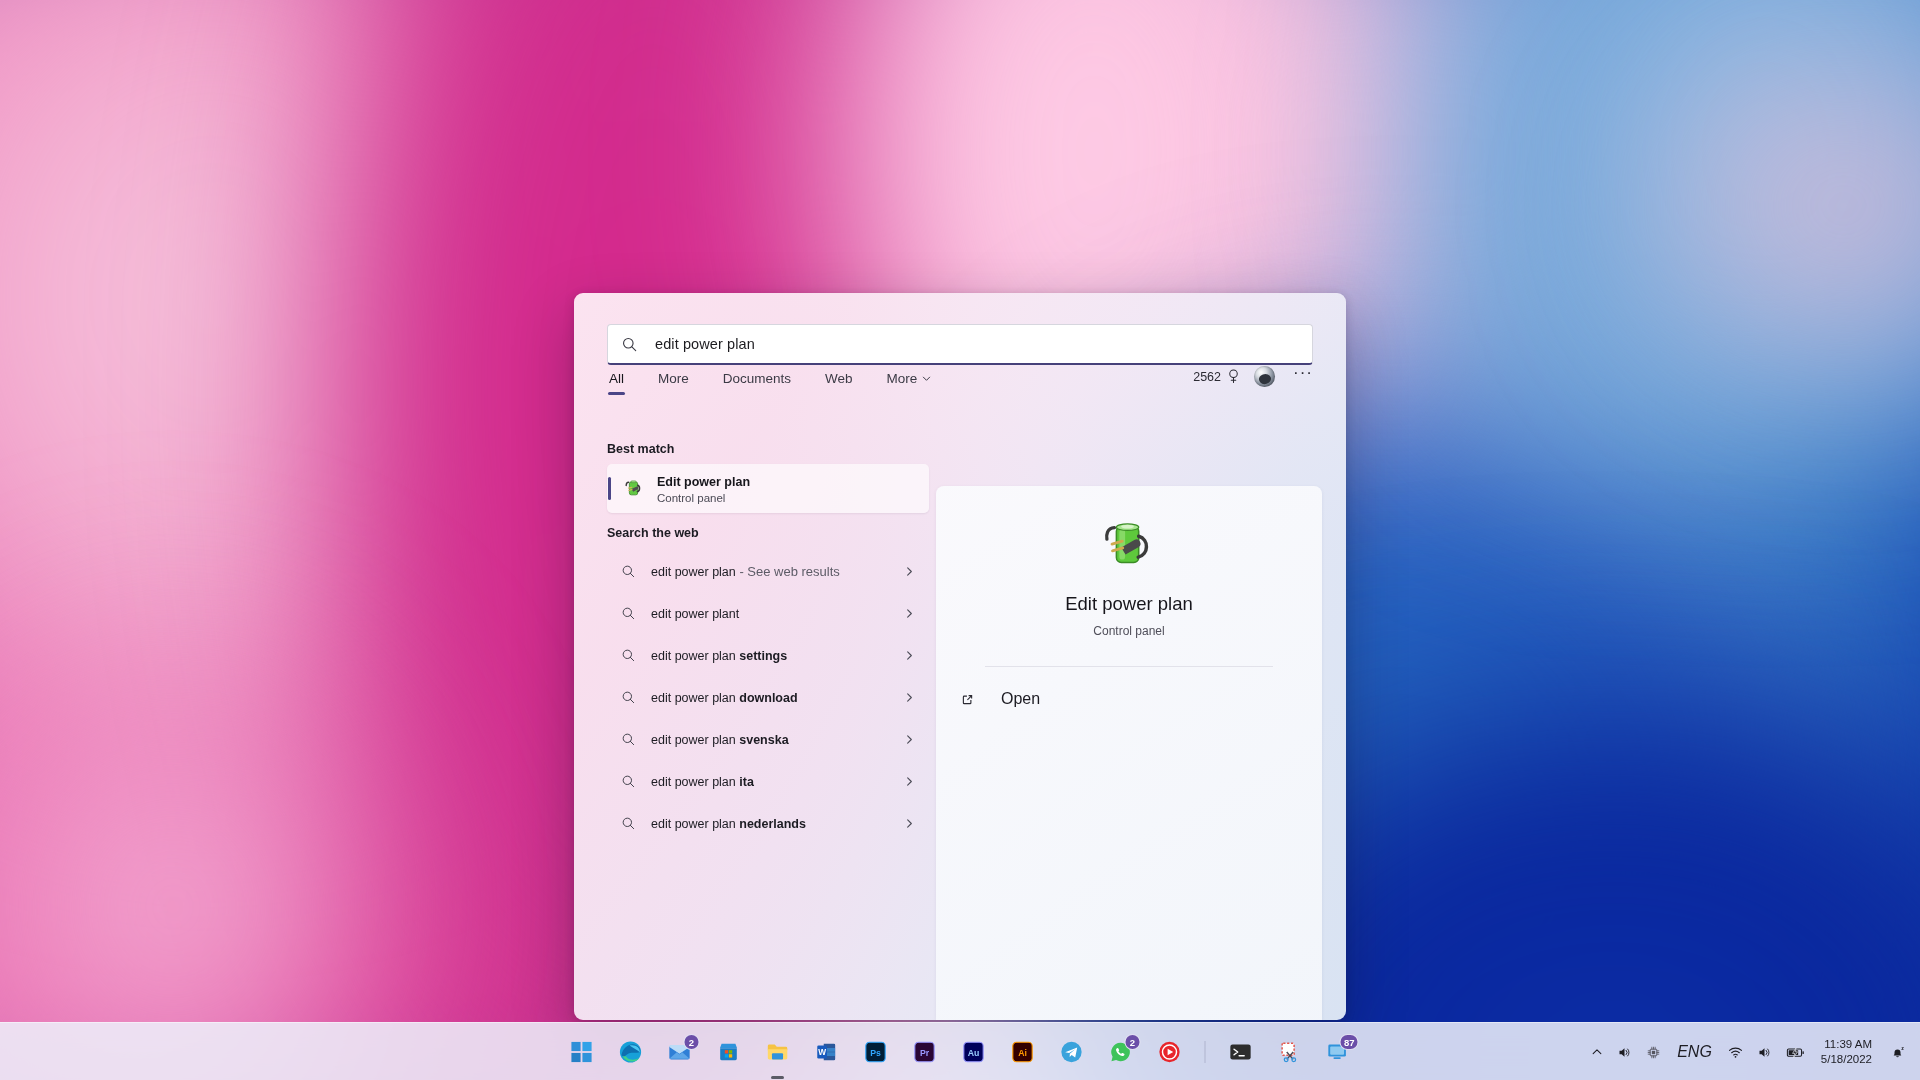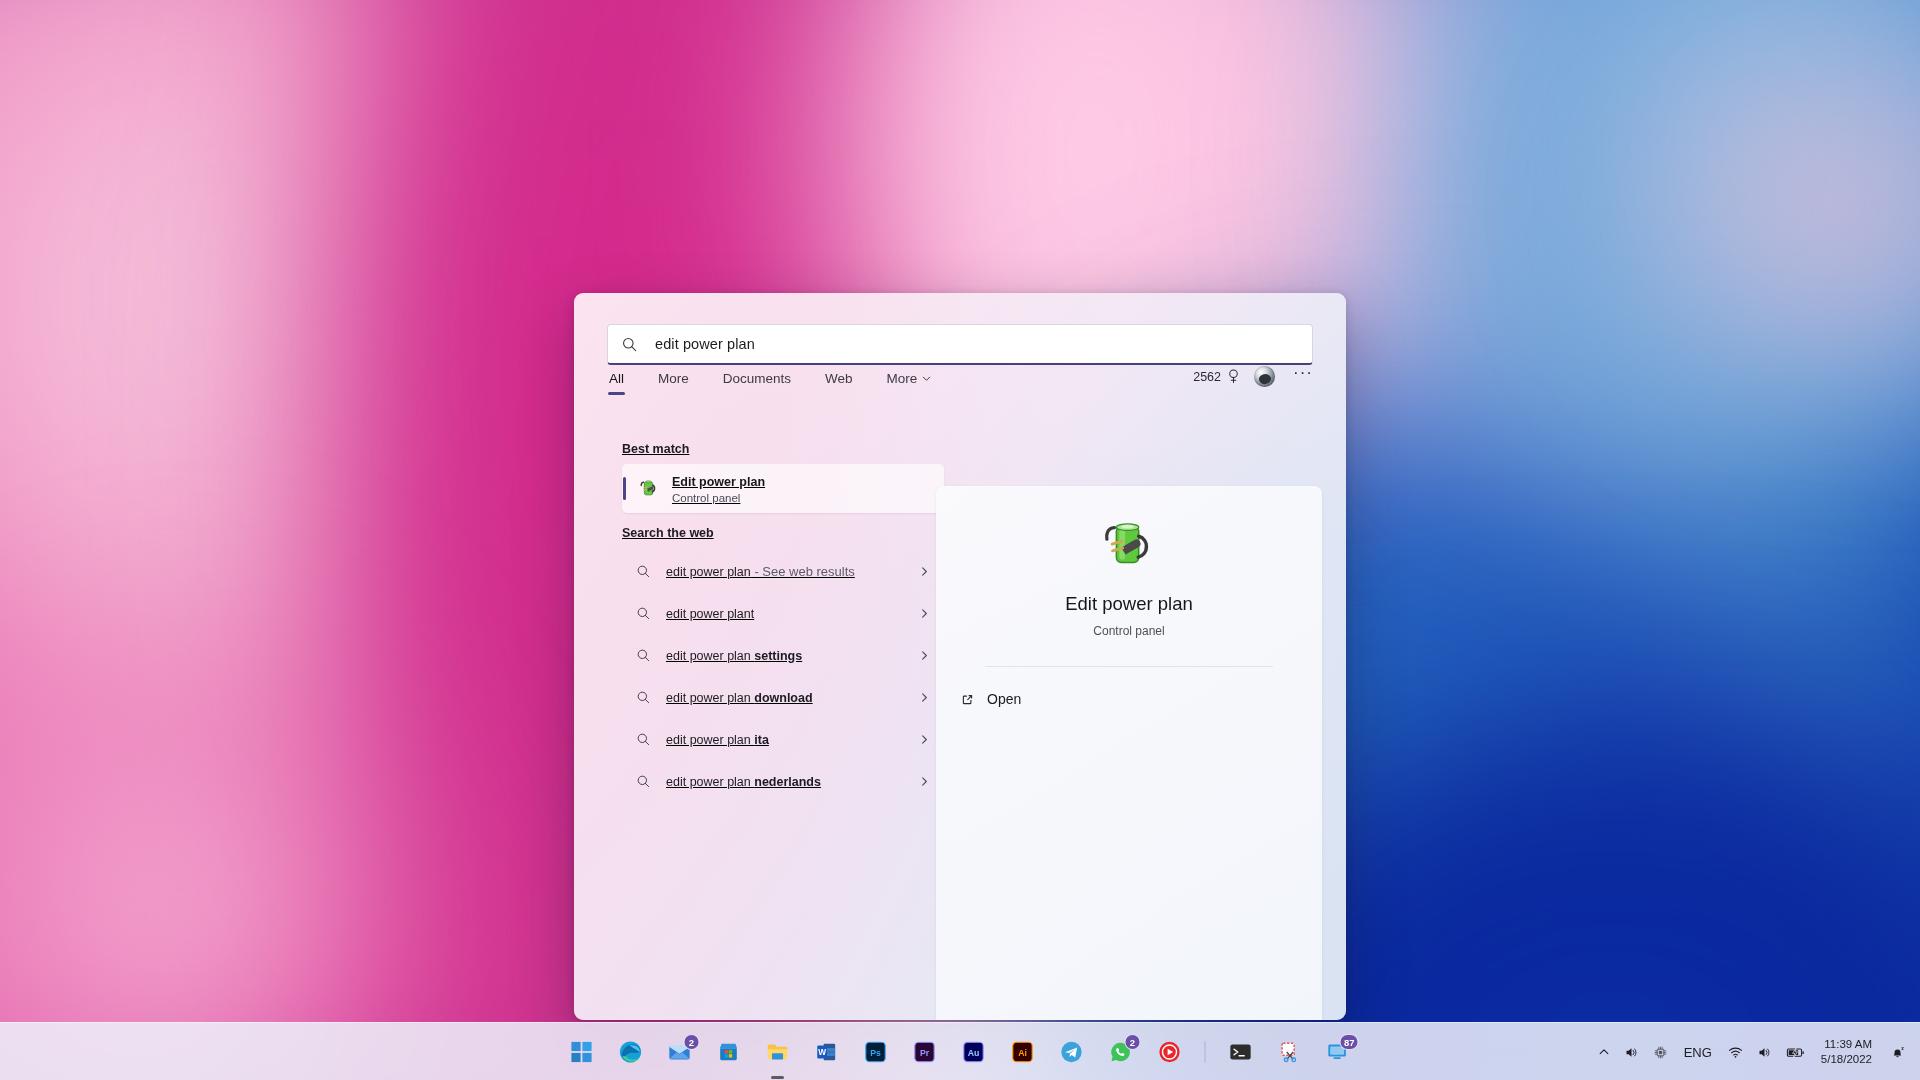--- a/index.html
+++ b/index.html
@@ -144,22 +144,21 @@
   #more-dots {
     padding-top: 3px;
     font-size: 17px; color: #2b2a33; letter-spacing: 1px;
     line-height: 10px;
   }
 
   
   #left-col {
     position: absolute; left: 0; top: 136px;
     width: 368px; bottom: 0;
-    padding-left: 48px;
-    text-decoration: underline;
+    padding-left: 33px;
   }
   .section-title {
     font-size: 12.5px; font-weight: bold; color: #1c1b22;
     margin-top: 13px; margin-bottom: 8px;
   }
   #best-match-item {
     width: 322px; height: 49px;
     border-radius: 5px;
     background: rgba(255,255,255,0.62);
     box-shadow: 0 1px 2px rgba(40,20,60,.08);
@@ -220,21 +219,21 @@
     width: 288px; height: 1px;
     background: #e2e2ea;
     margin: 28px auto 0 auto;
   }
   #preview-open {
     display: flex; align-items: center;
     margin: 17px 0 0 24px;
     height: 30px;
   }
   #preview-open .ext { width: 15px; height: 15px; }
-  #preview-open .lbl { margin-left: 12px; font-size: 14px; color: #1c1b22; }
+  #preview-open .lbl { margin-left: 26px; font-size: 16px; color: #1c1b22; }
 
   
   #taskbar {
     position: absolute; left: 0; bottom: 0;
     width: 1920px; height: 58px;
     background: rgba(238,240,250,0.86);
     backdrop-filter: blur(26px);
     border-top: 1px solid rgba(255,255,255,.45);
   }
   #tb-center {
@@ -273,21 +272,21 @@
   #tb-tray {
     position: absolute; right: 8px; top: 0;
     height: 58px;
     display: flex; align-items: center; gap: 0;
     font-size: 11.5px; color: #1d1d23;
   }
   .tray-btn {
     height: 38px; display: flex; align-items: center; justify-content: center;
     padding: 0 7px; border-radius: 4px;
   }
-  #tray-lang { padding: 0 9px; font-size: 13px; }
+  #tray-lang { padding: 0 9px; font-size: 16px; font-style: italic; }
   #tray-clock {
     display: flex; flex-direction: column;
     align-items: flex-end; justify-content: center;
     line-height: 15px; padding: 0 11px 0 9px;
     font-size: 11.5px;
   }
 
   
   svg { display: block; }
 </style>
@@ -442,20 +441,34 @@
             </svg>
         </span>
         <span class="web-label"><span>edit power plan </span><b>download</b><span class="dim"></span></span>
         <span class="chev-r">
           <svg viewBox="0 0 12 12" width="11" height="11">
               <polyline points="4,2 8,6 4,10" fill="none" stroke="#4a4a55" stroke-width="1.2" stroke-linecap="round" stroke-linejoin="round"></polyline>
             </svg>
         </span>
       </div>
 
+      <div class="web-item">
+        <span class="mag-s">
+          <svg viewBox="0 0 18 18" width="15" height="15">
+              <circle cx="7.6" cy="7.6" r="5" fill="none" stroke="#3a3a44" stroke-width="1.15"></circle>
+              <line x1="11.2" y1="11.2" x2="15.2" y2="15.2" stroke="#3a3a44" stroke-width="1.15" stroke-linecap="round"></line>
+            </svg>
+        </span>
+        <span class="web-label"><span>edit power plan </span><b>svenska</b><span class="dim"></span></span>
+        <span class="chev-r">
+          <svg viewBox="0 0 12 12" width="11" height="11">
+              <polyline points="4,2 8,6 4,10" fill="none" stroke="#4a4a55" stroke-width="1.2" stroke-linecap="round" stroke-linejoin="round"></polyline>
+            </svg>
+        </span>
+      </div>
 
       <div class="web-item">
         <span class="mag-s">
           <svg viewBox="0 0 18 18" width="15" height="15">
               <circle cx="7.6" cy="7.6" r="5" fill="none" stroke="#3a3a44" stroke-width="1.15"></circle>
               <line x1="11.2" y1="11.2" x2="15.2" y2="15.2" stroke="#3a3a44" stroke-width="1.15" stroke-linecap="round"></line>
             </svg>
         </span>
         <span class="web-label"><span>edit power plan </span><b>ita</b><span class="dim"></span></span>
         <span class="chev-r">

